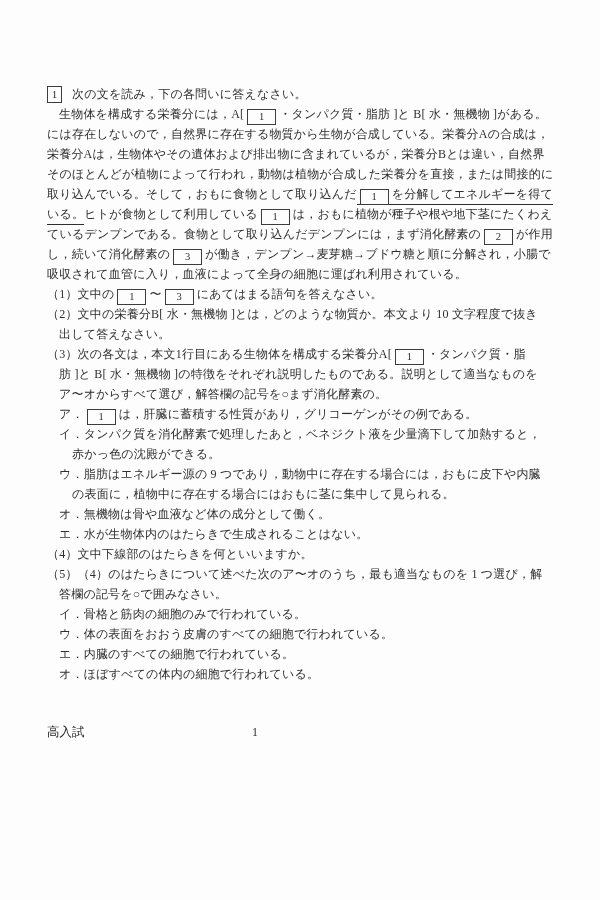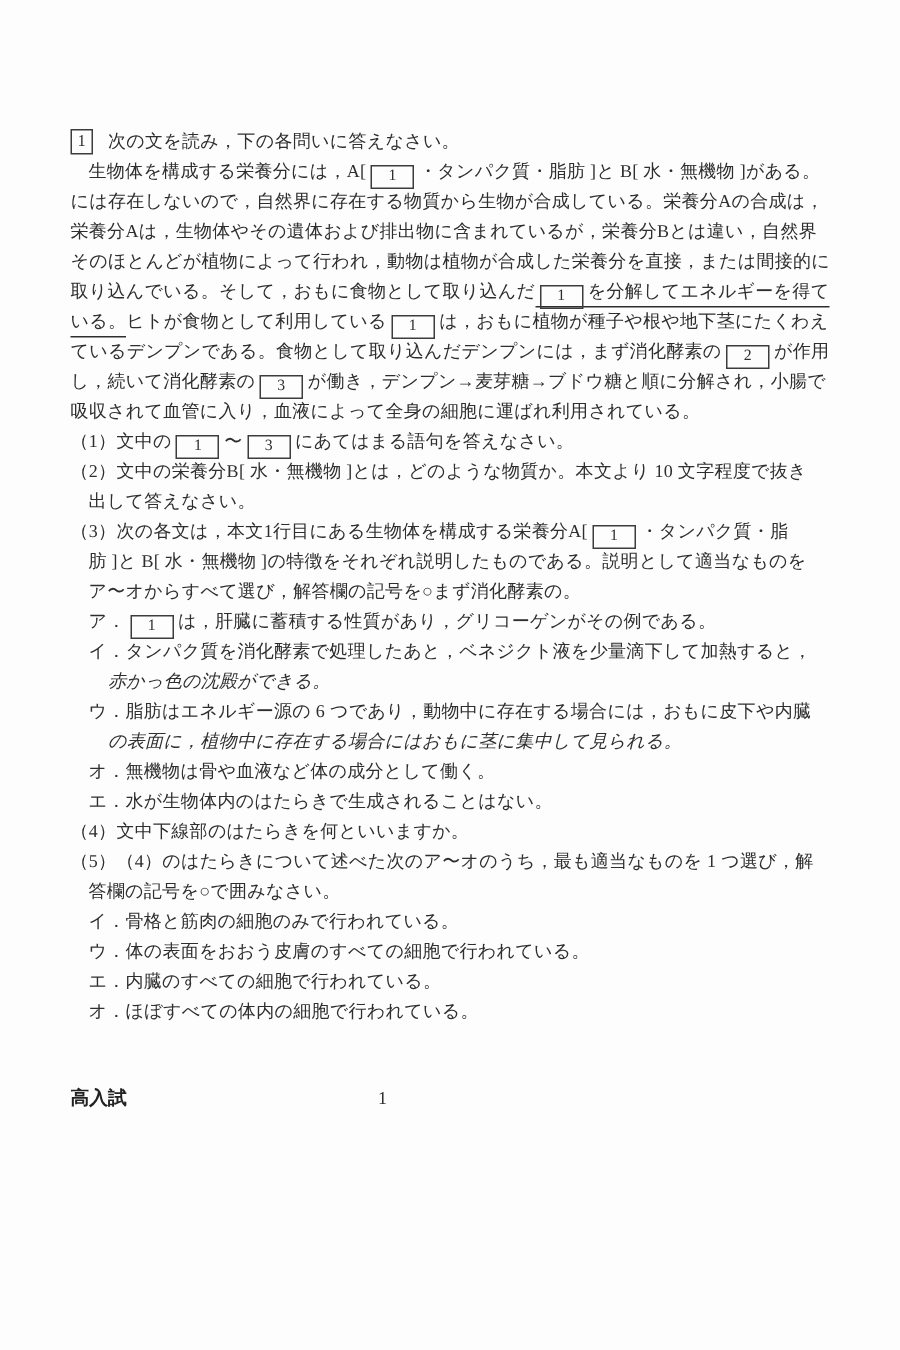--- a/index.html
+++ b/index.html
@@ -21,21 +21,21 @@
     width:500px;
   }
   .line{
     white-space:nowrap;
     font-size:12px;
     line-height:20px;
     height:20px;
     letter-spacing:0.2px;
   }
   .line.ind1{padding-left:12px;}
-  .line.ind2{padding-left:25px;font-style:italic;}
+  .line.ind2{padding-left:25px;}
   .header-line{
     display:flex;
     align-items:center;
     font-size:12px;
     line-height:20px;
     height:20px;
     letter-spacing:0.2px;
   }
   .qnum-box{
     display:inline-block;
@@ -62,21 +62,21 @@
   }
   .footer{
     position:absolute;
     top:724px;left:0;
     width:600px;
     font-size:12px;
   }
   .footer-left{
     position:absolute;left:47px;top:0;
     font-family:"Liberation Sans","DejaVu Sans",sans-serif;
-    font-weight:bold;
+    font-weight:normal;
     font-size:12.5px;
     color:#222;
   }
   .footer-page{
     position:absolute;left:252px;top:1px;
     font-size:12px;
     color:#2e2e2e;
   }
 </style>
 </head>
@@ -100,21 +100,21 @@
         <div class="line"><span class="seg">吸収されて血管に入り，血液によって全身の細胞に運ばれ利用されている。</span></div>
         <div class="line"><span class="seg">（1）文中の</span><span class="seg"><span class="blank-box">1</span></span><span class="seg">〜</span><span class="seg"><span class="blank-box">3</span></span><span class="seg">にあてはまる語句を答えなさい。</span></div>
         <div class="line"><span class="seg">（2）文中の栄養分B[ 水・無機物 ]とは，どのような物質か。本文より 10 文字程度で抜き</span></div>
         <div class="line ind1"><span class="seg">出して答えなさい。</span></div>
         <div class="line"><span class="seg">（3）次の各文は，本文1行目にある生物体を構成する栄養分A[</span><span class="seg"><span class="blank-box">1</span></span><span class="seg">・タンパク質・脂</span></div>
         <div class="line ind1"><span class="seg">肪 ]と B[ 水・無機物 ]の特徴をそれぞれ説明したものである。説明として適当なものを</span></div>
         <div class="line ind1"><span class="seg">ア〜オからすべて選び，解答欄の記号を○まず消化酵素の。</span></div>
         <div class="line ind1"><span class="seg">ア．</span><span class="seg"><span class="blank-box">1</span></span><span class="seg">は，肝臓に蓄積する性質があり，グリコーゲンがその例である。</span></div>
         <div class="line ind1"><span class="seg">イ．タンパク質を消化酵素で処理したあと，ベネジクト液を少量滴下して加熱すると，</span></div>
         <div class="line ind2"><span class="seg">赤かっ色の沈殿ができる。</span></div>
-        <div class="line ind1"><span class="seg">ウ．脂肪はエネルギー源の 6 つであり，動物中に存在する場合には，おもに皮下や内臓</span></div>
+        <div class="line ind1"><span class="seg">ウ．脂肪はエネルギー源の 9 つであり，動物中に存在する場合には，おもに皮下や内臓</span></div>
         <div class="line ind2"><span class="seg">の表面に，植物中に存在する場合にはおもに茎に集中して見られる。</span></div>
         <div class="line ind1"><span class="seg">オ．無機物は骨や血液など体の成分として働く。</span></div>
         <div class="line ind1"><span class="seg">エ．水が生物体内のはたらきで生成されることはない。</span></div>
         <div class="line"><span class="seg">（4）文中下線部のはたらきを何といいますか。</span></div>
         <div class="line"><span class="seg">（5）（4）のはたらきについて述べた次のア〜オのうち，最も適当なものを 1 つ選び，解</span></div>
         <div class="line ind1"><span class="seg">答欄の記号を○で囲みなさい。</span></div>
         <div class="line ind1"><span class="seg">イ．骨格と筋肉の細胞のみで行われている。</span></div>
         <div class="line ind1"><span class="seg">ウ．体の表面をおおう皮膚のすべての細胞で行われている。</span></div>
         <div class="line ind1"><span class="seg">エ．内臓のすべての細胞で行われている。</span></div>
         <div class="line ind1"><span class="seg">オ．ほぼすべての体内の細胞で行われている。</span></div>

